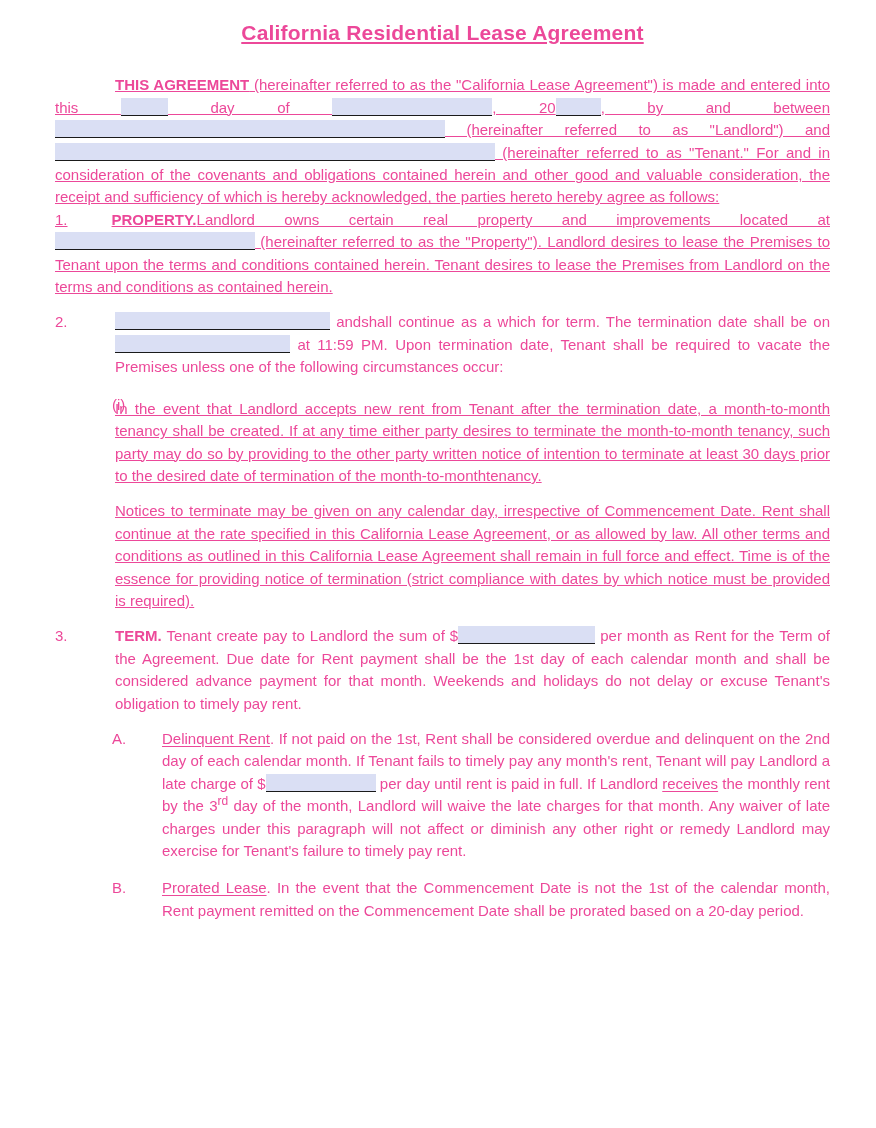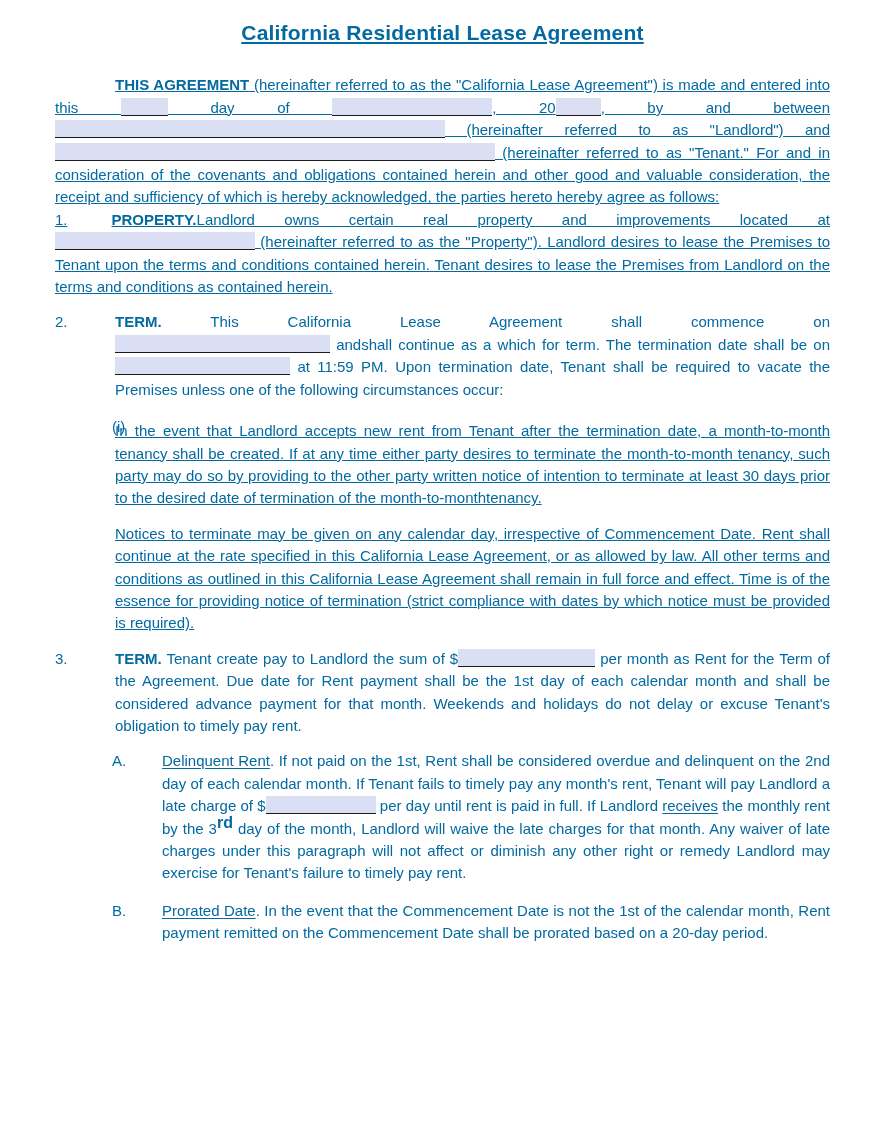--- a/index.html
+++ b/index.html
@@ -5,36 +5,36 @@
   html, body { margin: 0; padding: 0; background: #ffffff; }
   .page {
     width: 876px;
     height: 1128px;
     box-sizing: border-box;
     padding: 18px 46px 0 55px;
     background: #ffffff;
     font-family: "Liberation Sans", sans-serif;
     font-size: 15px;
     line-height: 22.4px;
-    color: #0369a1;
+    color: #ec4899;
     overflow: hidden;
   }
   .title {
     font-size: 21px;
     font-weight: bold;
     text-align: center;
     text-decoration: underline;
     margin: 4px 0 30px 0;
     letter-spacing: 0.2px;
   }
   .just { text-align: justify; }
   p { margin: 0; text-decoration: underline; }
   b { font-weight: bold; }
   u { text-decoration: underline; text-underline-offset: 2px; }
-  sup { font-size: 16px; vertical-align: super; line-height: 0; font-weight: bold; }
+  sup { font-size: 12px; vertical-align: super; line-height: 0; }
 
   .blank {
     display: inline-block;
     background: #dadff4;
     border-bottom: 1.6px solid #1a1a1a;
     height: 17px;
     vertical-align: -3px;
   }
   .indent { text-indent: 60px; }
   .numtab { display: inline-block; width: 44px; }
@@ -67,21 +67,20 @@
   <p class="just indent">
     <b>THIS AGREEMENT</b><span> (hereinafter referred to as the "California Lease Agreement") is made and entered into this </span><span class="blank" style="width:47px"></span><span> day of </span><span class="blank" style="width:160px"></span><span>, 20</span><span class="blank" style="width:45px"></span><span>, by and between </span><span class="blank" style="width:390px"></span><span> (hereinafter referred to as "Landlord") and </span><span class="blank" style="width:440px"></span><span> (hereinafter referred to as "Tenant." For and in consideration of the covenants and obligations contained herein and other good and valuable consideration, the receipt and sufficiency of which is hereby acknowledged, the parties hereto hereby agree as follows:</span>
   </p>
 
   <p class="just">
     <span>1.</span><span class="numtab"></span><b>PROPERTY.</b><span>Landlord owns certain real property and improvements located at </span><span class="blank" style="width:200px"></span><span> (hereinafter referred to as the "Property"). Landlord desires to lease the Premises to Tenant upon the terms and conditions contained herein. Tenant desires to lease the Premises from Landlord on the terms and conditions as contained herein.</span>
   </p>
 
   <div class="sec sec2">
     <span class="num">2.</span>
-    <div class="termline"><b>TERM.</b> <span>This California Lease Agreement shall commence on</span></div>
     <div class="just">
       <span class="blank" style="width:215px"></span><span> andshall continue as a which for term. The termination date shall be on </span><span class="blank" style="width:175px"></span><span> at 11:59 PM. Upon termination date, Tenant shall be required to vacate the Premises unless one of the following circumstances occur:</span>
     </div>
   </div>
 
   <div class="item item-i just">
     <span class="marker">(i)</span>
   </div>
 
 
@@ -94,16 +93,16 @@
     <b>TERM.</b><span> Tenant create pay to Landlord the sum of $</span><span class="blank" style="width:137px"></span><span> per month as Rent for the Term of the Agreement. Due date for Rent payment shall be the 1st day of each calendar month and shall be considered advance payment for that month. Weekends and holidays do not delay or excuse Tenant's obligation to timely pay rent.</span>
   </div>
 
   <div class="item item-a just">
     <span class="marker">A.</span>
     <u>Delinquent Rent</u><span>. If not paid on the 1st, Rent shall be considered overdue and delinquent on the 2nd day of each calendar month. If Tenant fails to timely pay any month's rent, Tenant will pay Landlord a late charge of $</span><span class="blank" style="width:110px"></span><span> per day until rent is paid in full. If Landlord </span><u>receives</u><span> the monthly rent by the 3</span><sup>rd</sup><span> day of the month, Landlord will waive the late charges for that month. Any waiver of late charges under this paragraph will not affect or diminish any other right or remedy Landlord may exercise for Tenant's failure to timely pay rent.</span>
   </div>
 
   <div class="item item-b just">
     <span class="marker">B.</span>
-    <u>Prorated Date</u><span>. In the event that the Commencement Date is not the 1st of the calendar month, Rent payment remitted on the Commencement Date shall be prorated based on a 20-day period.</span>
+    <u>Prorated Lease</u><span>. In the event that the Commencement Date is not the 1st of the calendar month, Rent payment remitted on the Commencement Date shall be prorated based on a 20-day period.</span>
   </div>
 
 </div>
 
 </body></html>

